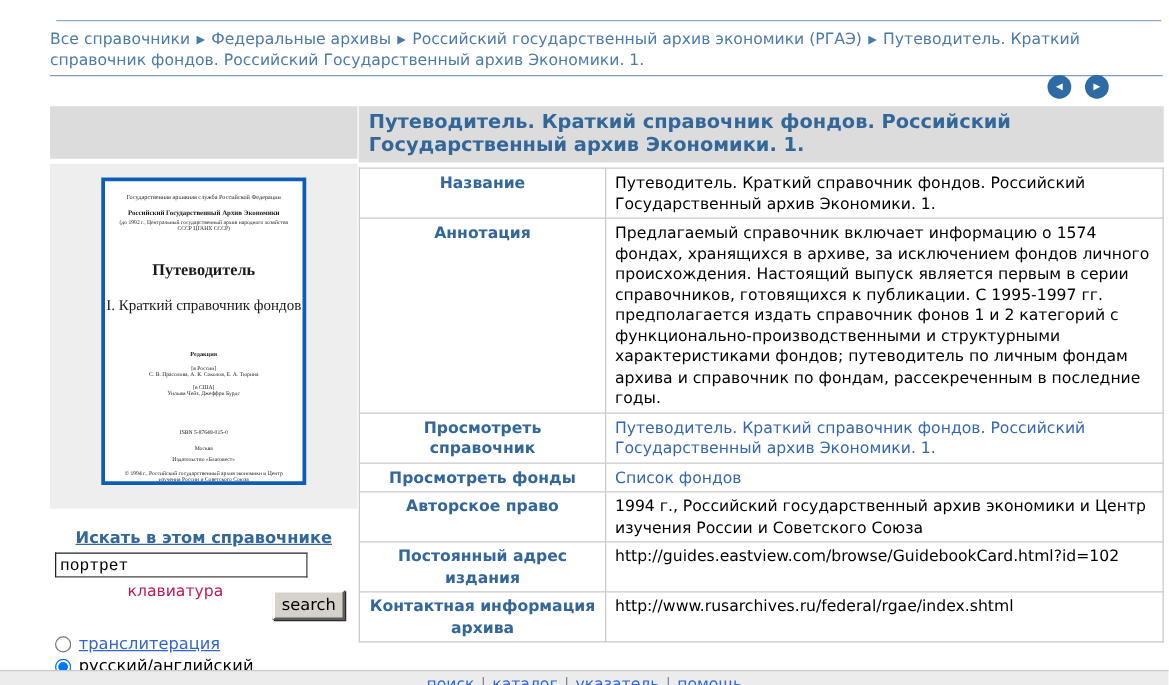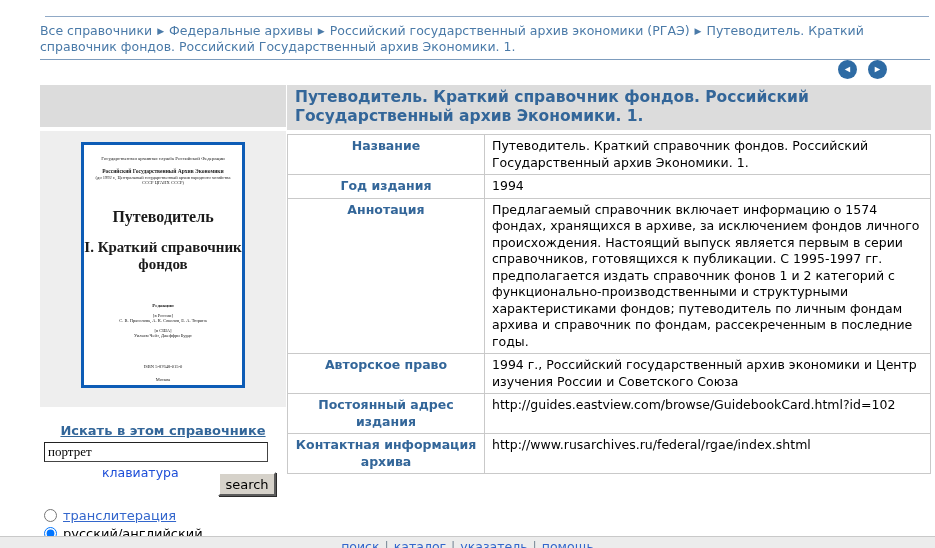--- a/index.html
+++ b/index.html
@@ -28,39 +28,39 @@
   .sidebar-cap { height:42px; background:#dcdcdc; }
   .cover-panel { margin-top:4px; background:#eeeeee; padding:11px 0 19px 0; }
   .book-cover {
     width:164px; margin:0 auto; height:246px; background:#fff; border:3px solid #0d5cb6;
     font-family:"Liberation Serif","DejaVu Serif",serif; color:#1a1a1a; text-align:center;
     overflow:hidden;
   }
   .bc-agency { margin-top:11px; font-size:5px; }
   .bc-archive { margin-top:7px; font-size:5.5px; font-weight:bold; }
   .bc-archive-note { font-size:4.5px; width:88%; margin:1px auto 0; }
-  .bc-title1 { margin-top:23px; font-size:16px; font-weight:bold; }
-  .bc-title2 { margin-top:13px; font-size:15px; font-weight:bold; }
+  .bc-title1 { margin-top:23px; font-size:13px; font-weight:bold; }
+  .bc-title2 { margin-top:13px; font-size:12px; font-weight:normal; }
   .bc-ed-head { margin-top:30px; font-size:5px; font-weight:bold; }
   .bc-ed-note { margin-top:5px; font-size:4.5px; }
   .bc-ed-names { font-size:4.5px; }
   .bc-isbn { margin-top:26px; font-size:4.5px; }
   .bc-city { margin-top:8px; font-size:4.5px; }
   .bc-pub { margin-top:4px; font-size:4.5px; }
   .bc-copy { margin-top:6px; font-size:4.5px; width:82%; margin-left:auto; margin-right:auto; }
   
   .search-panel { margin-top:16px; padding:0 4px; }
   .search-heading { text-align:center; color:#336699; font-weight:bold; font-size:13px; text-decoration:underline; }
   .search-input {
-    display:block; width:224px; height:20px; margin-top:4px; padding:1px 3px;
-    font-family:Liberation Serif, serif; font-size:13px;
+    display:block; width:202px; height:20px; margin-top:4px; padding:1px 3px;
+    font-family:Liberation Mono, monospace; font-size:13px;
     border:1px solid #444; border-top-color:#222; border-left-color:#222; background:#fff;
   }
   .kb-row { display:flex; justify-content:space-between; align-items:flex-start; margin-top:3px; }
-  .kb-link { margin-left:58px; color:#1d4ed8; text-decoration:none; cursor:pointer; }
+  .kb-link { margin-left:58px; color:#be185d; text-decoration:none; cursor:pointer; }
   .search-btn {
     margin-top:7px; margin-right:6px; width:58px; height:24px; font-size:13px;
     font-family:"DejaVu Sans","Liberation Sans",sans-serif;
     background:#d6d2ca; color:#000; cursor:pointer;
     border-top:2px solid #fff; border-left:2px solid #fff;
     border-bottom:2px solid #5c5c5c; border-right:2px solid #5c5c5c;
     box-shadow:1px 1px 0 #2b2b2b;
   }
   .radio-group { margin-top:12px; }
   .radio-line { display:flex; align-items:center; margin-top:3px; cursor:pointer; font-size:13px; }
@@ -148,26 +148,30 @@
   <div class="content">
     <div class="title-bar">Путеводитель. Краткий справочник фондов. Российский Государственный архив Экономики. 1.</div>
 
     <table class="info-table">
       <tbody>
         <tr>
           <td class="cell-label">Название</td>
           <td class="cell-value">Путеводитель. Краткий справочник фондов. Российский Государственный архив Экономики. 1.</td>
         </tr>
         <tr>
-          <td class="cell-label">Год издания</td>
-          <td class="cell-value">1994</td>
+          <td class="cell-label">Аннотация</td>
+          <td class="cell-value">Предлагаемый справочник включает информацию о 1574 фондах, хранящихся в архиве, за исключением фондов личного происхождения. Настоящий выпуск является первым в серии справочников, готовящихся к публикации. С 1995-1997 гг. предполагается издать справочник фонов 1 и 2 категорий с функционально-производственными и структурными характеристиками фондов; путеводитель по личным фондам архива и справочник по фондам, рассекреченным в последние годы.</td>
         </tr>
         <tr>
-          <td class="cell-label">Аннотация</td>
-          <td class="cell-value">Предлагаемый справочник включает информацию о 1574 фондах, хранящихся в архиве, за исключением фондов личного происхождения. Настоящий выпуск является первым в серии справочников, готовящихся к публикации. С 1995-1997 гг. предполагается издать справочник фонов 1 и 2 категорий с функционально-производственными и структурными характеристиками фондов; путеводитель по личным фондам архива и справочник по фондам, рассекреченным в последние годы.</td>
+          <td class="cell-label">Просмотреть справочник</td>
+          <td class="cell-value is-link">Путеводитель. Краткий справочник фондов. Российский Государственный архив Экономики. 1.</td>
+        </tr>
+        <tr>
+          <td class="cell-label">Просмотреть фонды</td>
+          <td class="cell-value is-link">Список фондов</td>
         </tr>
         <tr>
           <td class="cell-label">Авторское право</td>
           <td class="cell-value">1994 г., Российский государственный архив экономики и Центр изучения России и Советского Союза</td>
         </tr>
         <tr>
           <td class="cell-label">Постоянный адрес издания</td>
           <td class="cell-value">http://guides.eastview.com/browse/GuidebookCard.html?id=102</td>
         </tr>
         <tr>

